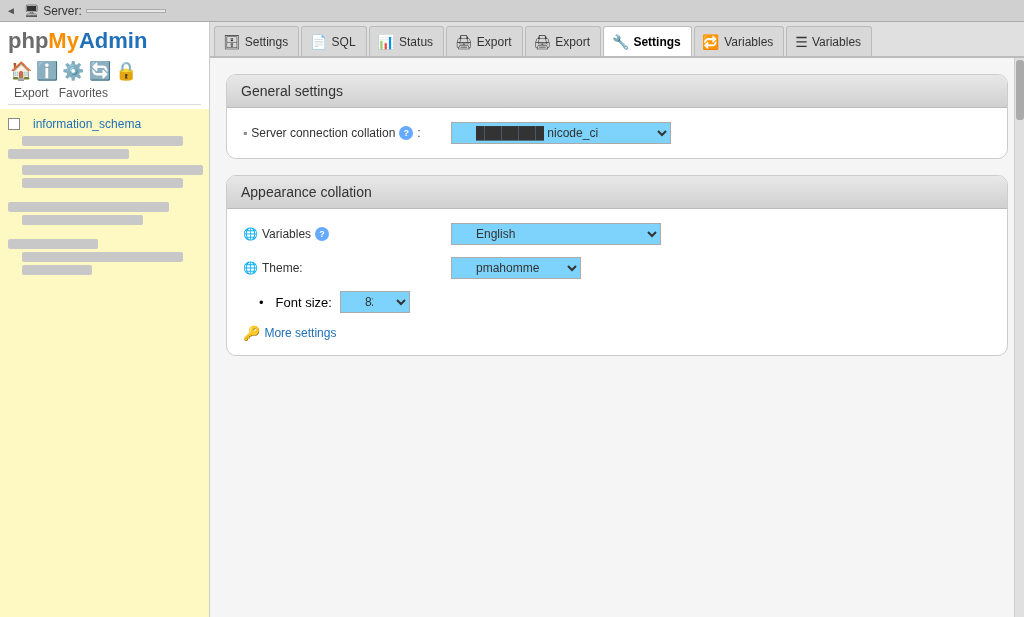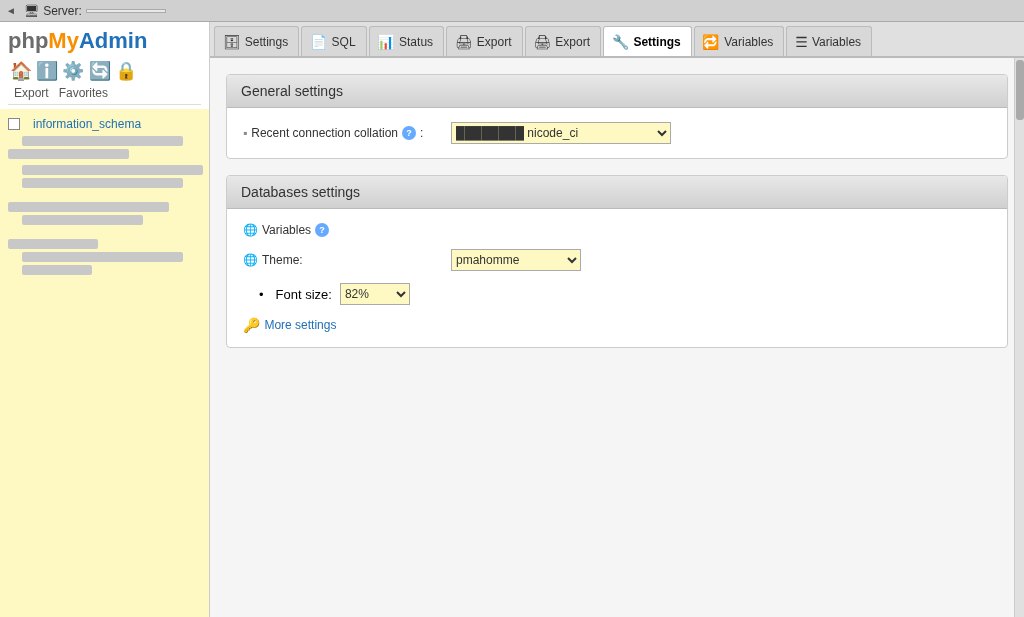--- a/index.html
+++ b/index.html
@@ -111,21 +111,21 @@
     }
     .tab-icon { font-size: 14px; }
 
     
     .content-body { flex: 1; overflow-y: auto; padding: 16px; }
 
     
     .section-box {
       background: #fff;
       border: 1px solid #ccc;
-      border-radius: 4px;
+      border-radius: 10px;
       margin-bottom: 16px;
       overflow: hidden;
     }
     .section-title {
       background: linear-gradient(to bottom, #e8e8e8, #d0d0d0);
       padding: 8px 14px;
       font-size: 14px;
       font-weight: normal;
       color: #333;
       border-bottom: 1px solid #bbb;
@@ -158,22 +158,22 @@
       border-radius: 50%;
       background: #6af;
       color: #fff;
       font-size: 9px;
       font-weight: bold;
       cursor: pointer;
     }
 
     select {
       border: 1px solid #aaa;
-      background: #fef9c3;
-      padding: 2px 0;
+      background: #7dd3fc;
+      padding: 2px 20px;
       font-size: 12px;
       color: #333;
       cursor: pointer;
     }
 
     .collation-select { width: 220px; }
     .language-select { width: 210px; }
     .theme-select { width: 130px; }
     .fontsize-select { width: 70px; }
 
@@ -301,41 +301,47 @@
     </div>
 
     <div class="content-body">
 
       <div class="section-box">
         <div class="section-title">General settings</div>
         <div class="section-content">
           <div class="form-row">
             <div class="form-label">
               <span class="lbl-icon">▪</span>
-              <span>Recent connection collation</span>
+              <span>Server connection collation</span>
               <span class="help-icon">?</span>
               <span> :</span>
             </div>
             <select class="collation-select">
               <option>████████ nicode_ci</option>
             </select>
           </div>
         </div>
       </div>
 
       <div class="section-box">
-        <div class="section-title">Databases settings</div>
+        <div class="section-title">Appearance collation</div>
         <div class="section-content">
 
           <div class="form-row">
             <div class="form-label">
               <span>🌐</span>
               <span>Variables</span>
               <span class="help-icon">?</span>
             </div>
+            <select class="language-select">
+              <option>English</option>
+              <option>French</option>
+              <option>German</option>
+              <option>Spanish</option>
+            </select>
           </div>
 
           <div class="form-row">
             <div class="form-label">
               <span>🌐</span>
               <span>Theme:</span>
             </div>
             <select class="theme-select">
               <option>pmahomme</option>
               <option>original</option>

